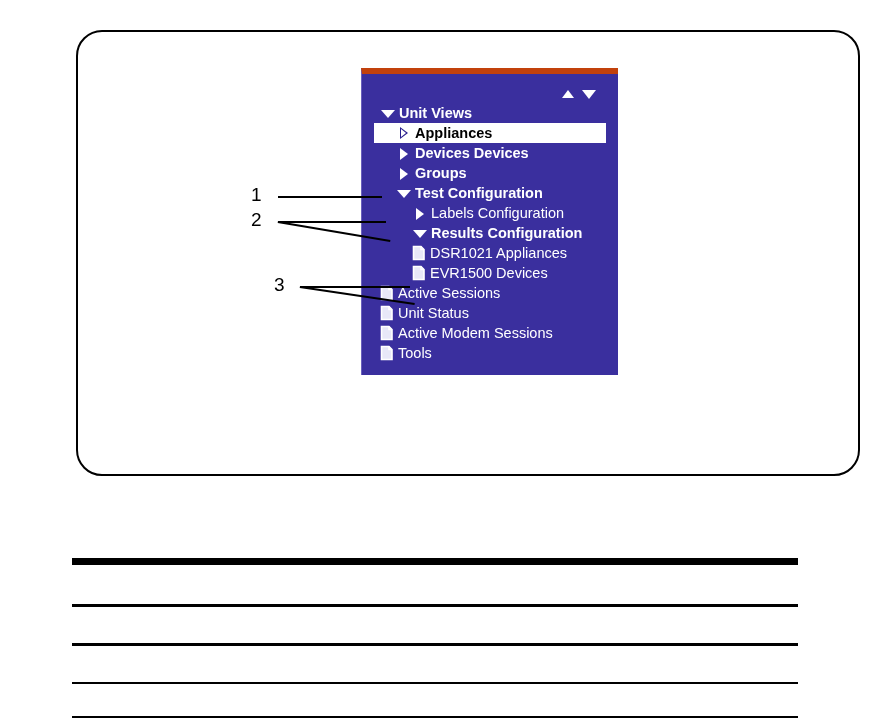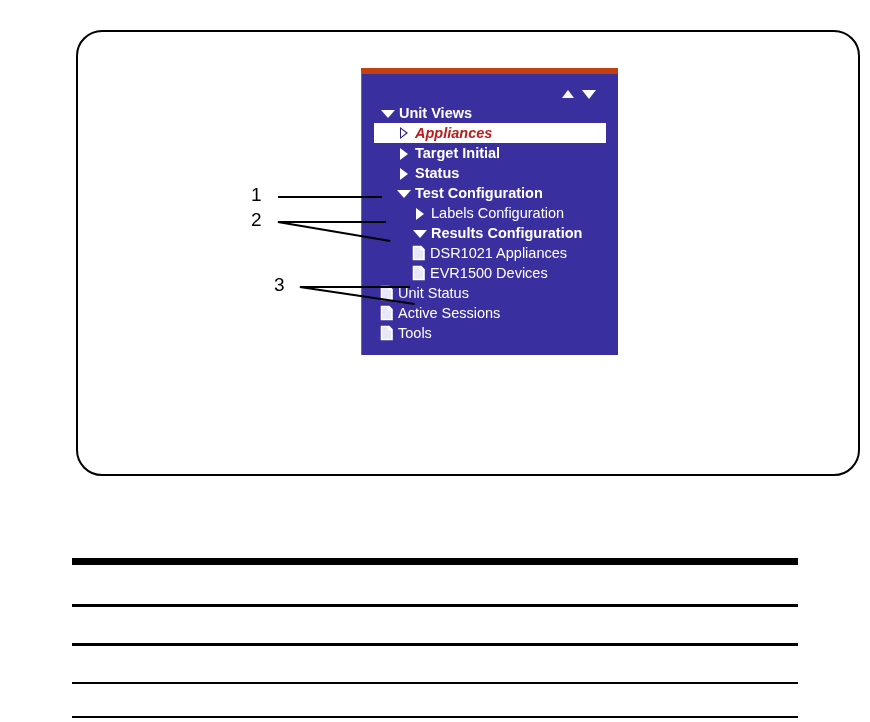--- a/index.html
+++ b/index.html
@@ -70,22 +70,21 @@
     align-items: center;
     height: 20px;
     color: #ffffff;
     font-size: 14.5px;
     white-space: nowrap;
     background: #3a2f9e;
     line-height: 1;
   }
   .tree-row.selected {
     background: #ffffff;
-    color: #b91c1c;
-    font-style: italic;
+    color: #000000;
   }
   .tree-row.bold { font-weight: bold; }
 
   .indent { display: inline-block; flex: none; }
   .ind0 { width: 6px; }
   .ind1 { width: 22px; }
   .ind2 { width: 38px; }
   .ind3 { width: 54px; }
 
   
@@ -185,26 +184,26 @@
         <span class="label">Unit Views</span>
       </div>
       <div class="tree-row selected bold">
         <span class="indent ind1"></span>
         <span class="tri tri-right-hollow"></span>
         <span class="label">Appliances</span>
       </div>
       <div class="tree-row bold">
         <span class="indent ind1"></span>
         <span class="tri tri-right"></span>
-        <span class="label">Target Initial</span>
+        <span class="label">Devices Devices</span>
       </div>
       <div class="tree-row bold">
         <span class="indent ind1"></span>
         <span class="tri tri-right"></span>
-        <span class="label">Status</span>
+        <span class="label">Groups</span>
       </div>
       <div class="tree-row bold">
         <span class="indent ind1"></span>
         <span class="tri tri-down"></span>
         <span class="label">Test Configuration</span>
       </div>
       <div class="tree-row">
         <span class="indent ind2"></span>
         <span class="tri tri-right"></span>
         <span class="label">Labels Configuration</span>
@@ -235,31 +234,41 @@
         <span class="label">EVR1500 Devices</span>
       </div>
       <div class="tree-row">
         <span class="indent ind0"></span>
         <span class="doc">
           <svg width="14" height="16" viewBox="0 0 14 16">
             <path d="M1.5 1.5 H9 L12 4.5 V14.5 H1.5 Z" fill="#e8e8f8" stroke="#ffffff" stroke-width="1.6"></path>
             <path d="M9 1.5 V4.5 H12" fill="none" stroke="#ffffff" stroke-width="1.6"></path>
           </svg>
         </span>
+        <span class="label">Active Sessions</span>
+      </div>
+      <div class="tree-row">
+        <span class="indent ind0"></span>
+        <span class="doc">
+          <svg width="14" height="16" viewBox="0 0 14 16">
+            <path d="M1.5 1.5 H9 L12 4.5 V14.5 H1.5 Z" fill="#e8e8f8" stroke="#ffffff" stroke-width="1.6"></path>
+            <path d="M9 1.5 V4.5 H12" fill="none" stroke="#ffffff" stroke-width="1.6"></path>
+          </svg>
+        </span>
         <span class="label">Unit Status</span>
       </div>
       <div class="tree-row">
         <span class="indent ind0"></span>
         <span class="doc">
           <svg width="14" height="16" viewBox="0 0 14 16">
             <path d="M1.5 1.5 H9 L12 4.5 V14.5 H1.5 Z" fill="#e8e8f8" stroke="#ffffff" stroke-width="1.6"></path>
             <path d="M9 1.5 V4.5 H12" fill="none" stroke="#ffffff" stroke-width="1.6"></path>
           </svg>
         </span>
-        <span class="label">Active Sessions</span>
+        <span class="label">Active Modem Sessions</span>
       </div>
       <div class="tree-row">
         <span class="indent ind0"></span>
         <span class="doc">
           <svg width="14" height="16" viewBox="0 0 14 16">
             <path d="M1.5 1.5 H9 L12 4.5 V14.5 H1.5 Z" fill="#e8e8f8" stroke="#ffffff" stroke-width="1.6"></path>
             <path d="M9 1.5 V4.5 H12" fill="none" stroke="#ffffff" stroke-width="1.6"></path>
           </svg>
         </span>
         <span class="label">Tools</span>

